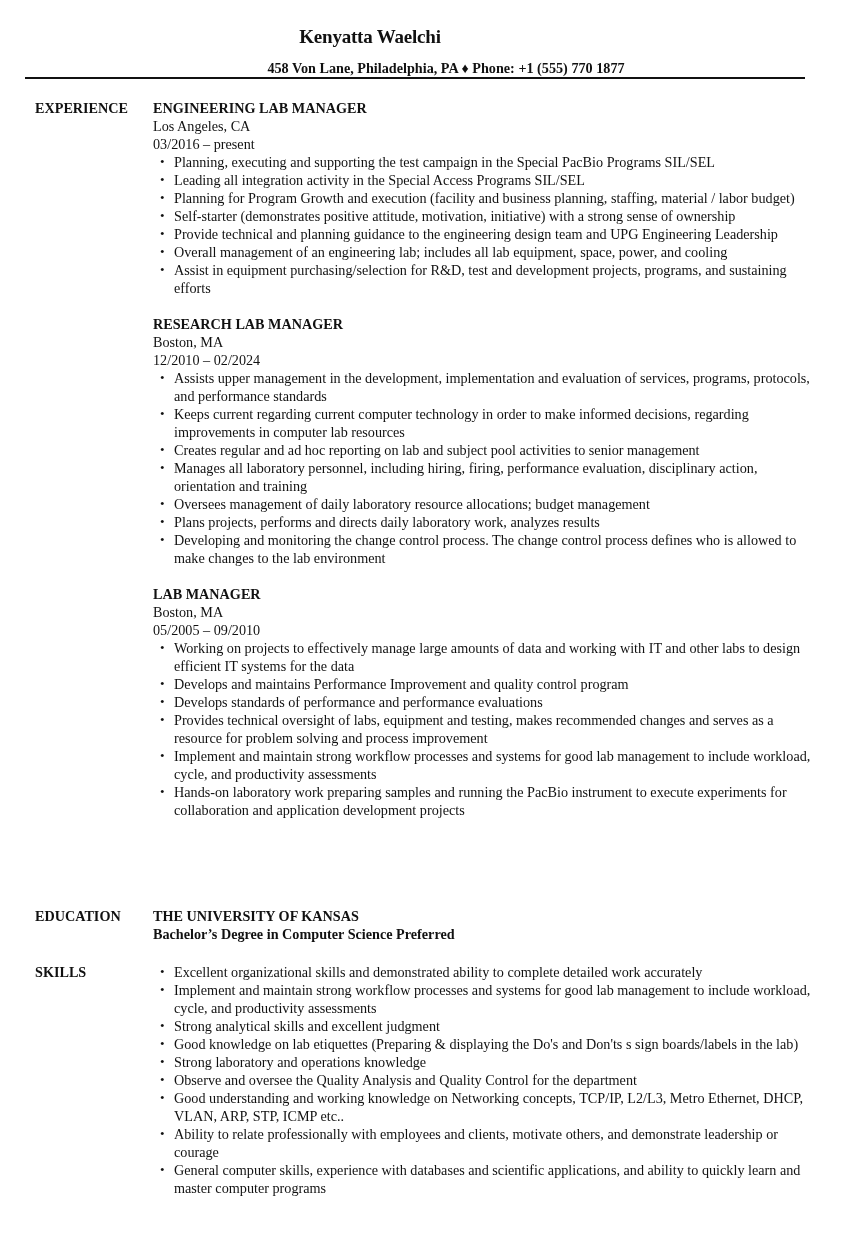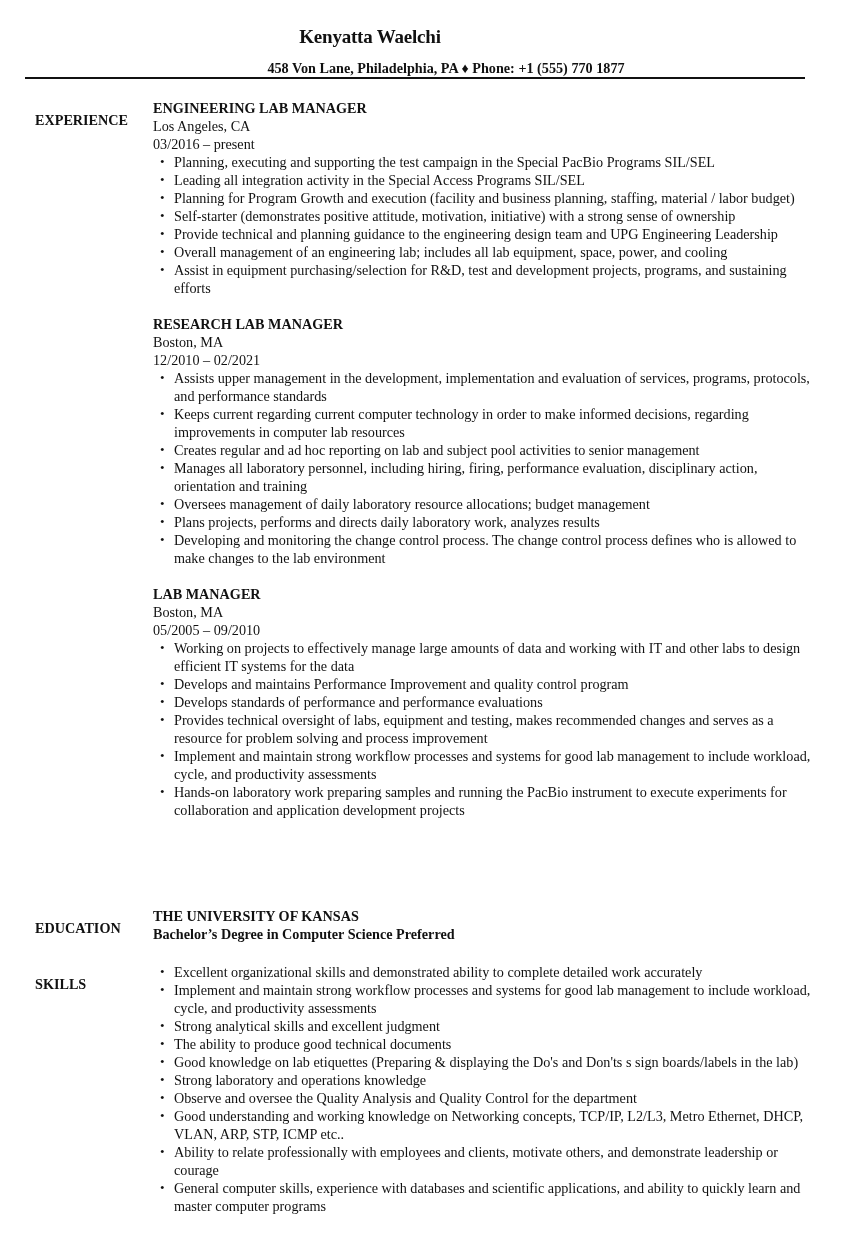--- a/index.html
+++ b/index.html
@@ -20,21 +20,21 @@
   .contact {
     position: absolute; left: 16px; width: 860px; top: 59px;
     text-align: center; font-weight: bold; font-size: 14.2px; line-height: 18px;
   }
   .rule {
     position: absolute; left: 25px; width: 780px; top: 77px;
     height: 2px; background: #111111;
   }
   .section { position: absolute; left: 0; width: 860px; }
   .sec-label {
-    position: absolute; left: 35px; top: 12px;
+    position: absolute; left: 35px; top: 0;
     font-weight: bold; font-size: 14.2px; text-transform: uppercase;
   }
   .sec-body { position: absolute; left: 153px; top: 0; width: 660px; }
   .job { margin-bottom: 18px; }
   .job-title { font-weight: bold; text-transform: uppercase; }
   .job-loc { font-weight: normal; }
   .job-date { }
   ul.bullets { list-style: none; margin: 0; padding: 0; }
   ul.bullets li {
     position: relative; padding-left: 21px;
@@ -68,21 +68,21 @@
         <li>Planning for Program Growth and execution (facility and business planning, staffing, material / labor budget)</li>
         <li>Self-starter (demonstrates positive attitude, motivation, initiative) with a strong sense of ownership</li>
         <li>Provide technical and planning guidance to the engineering design team and UPG Engineering Leadership</li>
         <li>Overall management of an engineering lab; includes all lab equipment, space, power, and cooling</li>
         <li>Assist in equipment purchasing/selection for R&amp;D, test and development projects, programs, and sustaining efforts</li>
       </ul>
     </div>
     <div class="job">
       <div class="job-title">RESEARCH LAB MANAGER</div>
       <div class="job-loc">Boston, MA</div>
-      <div class="job-date">12/2010 – 02/2021</div>
+      <div class="job-date">12/2010 – 02/2024</div>
       <ul class="bullets">
         <li>Assists upper management in the development, implementation and evaluation of services, programs, protocols, and performance standards</li>
         <li>Keeps current regarding current computer technology in order to make informed decisions, regarding improvements in computer lab resources</li>
         <li>Creates regular and ad hoc reporting on lab and subject pool activities to senior management</li>
         <li>Manages all laboratory personnel, including hiring, firing, performance evaluation, disciplinary action, orientation and training</li>
         <li>Oversees management of daily laboratory resource allocations; budget management</li>
         <li>Plans projects, performs and directs daily laboratory work, analyzes results</li>
         <li>Developing and monitoring the change control process. The change control process defines who is allowed to make changes to the lab environment</li>
       </ul>
     </div>
@@ -110,21 +110,20 @@
   </div>
 </div>
 
 <div class="section" style="top:963px;">
   <div class="sec-label">SKILLS</div>
   <div class="sec-body">
     <ul class="bullets">
       <li>Excellent organizational skills and demonstrated ability to complete detailed work accurately</li>
       <li>Implement and maintain strong workflow processes and systems for good lab management to include workload, cycle, and productivity assessments</li>
       <li>Strong analytical skills and excellent judgment</li>
-      <li>The ability to produce good technical documents</li>
       <li>Good knowledge on lab etiquettes (Preparing &amp; displaying the Do's and Don'ts s sign boards/labels in the lab)</li>
       <li>Strong laboratory and operations knowledge</li>
       <li>Observe and oversee the Quality Analysis and Quality Control for the department</li>
       <li>Good understanding and working knowledge on Networking concepts, TCP/IP, L2/L3, Metro Ethernet, DHCP, VLAN, ARP, STP, ICMP etc..</li>
       <li>Ability to relate professionally with employees and clients, motivate others, and demonstrate leadership or courage</li>
       <li>General computer skills, experience with databases and scientific applications, and ability to quickly learn and master computer programs</li>
     </ul>
   </div>
 </div>
 

